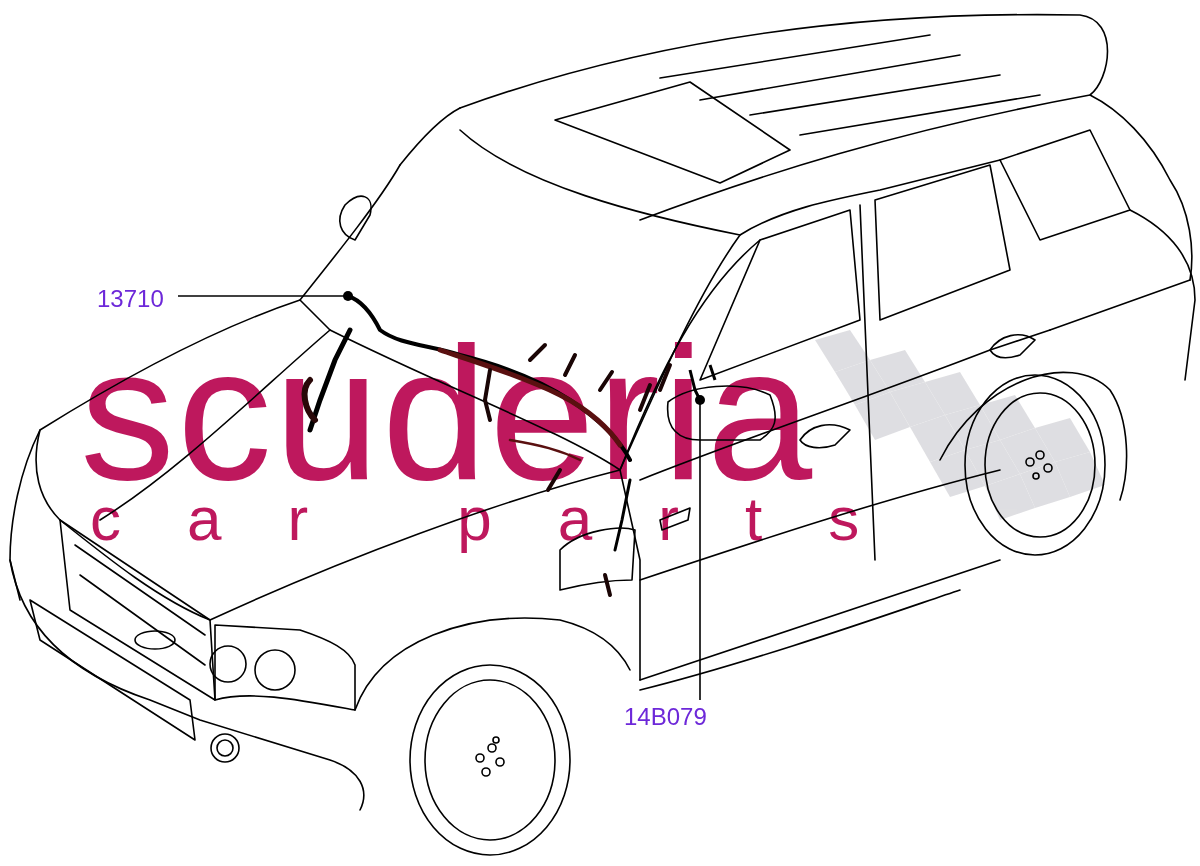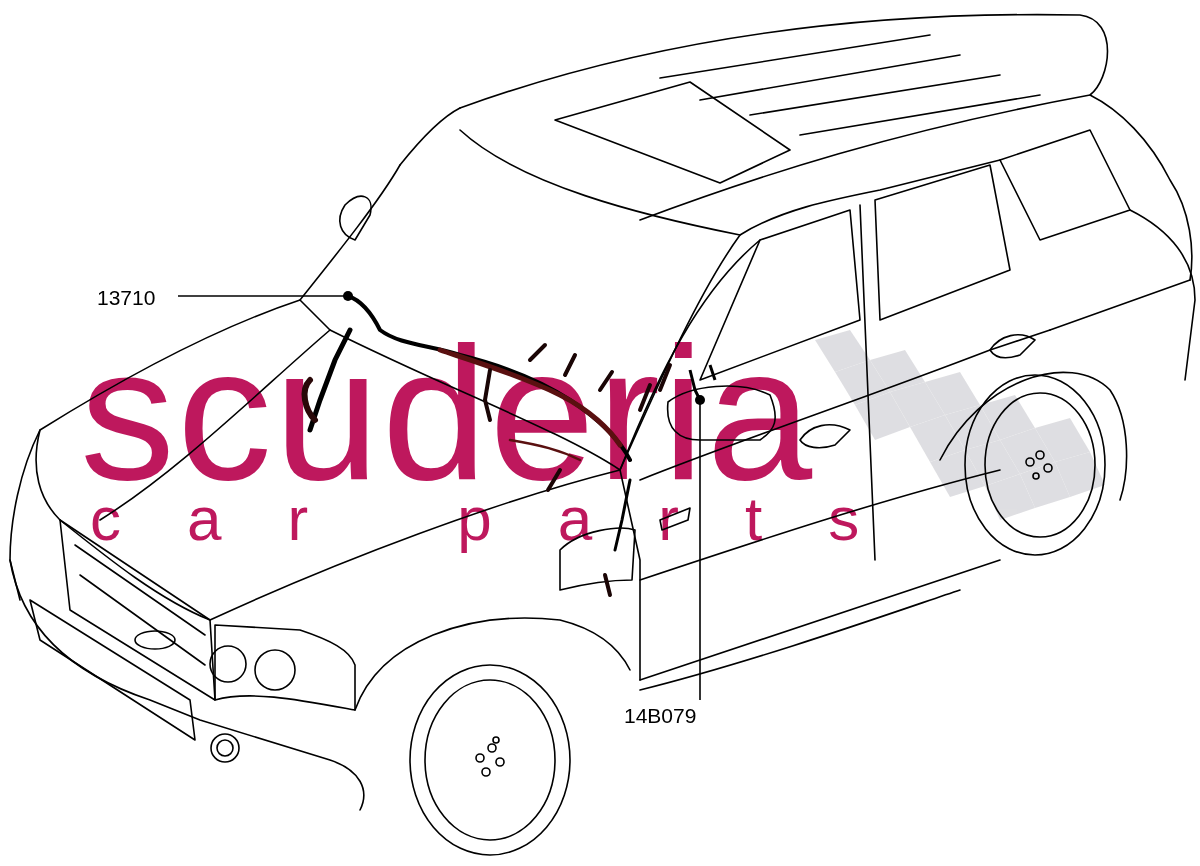--- a/index.html
+++ b/index.html
@@ -1,20 +1,20 @@
 <!DOCTYPE html>
 <html><head>
 <meta charset="utf-8">
 <style>
   html, body { margin: 0; padding: 0; background: #ffffff; }
   body { width: 1200px; height: 866px; position: relative; overflow: hidden; font-family: "Liberation Sans", sans-serif; }
   #stage { position: absolute; left: 0; top: 0; width: 1200px; height: 866px; }
   .wm-main { position: absolute; left: 80px; top: 318px; font-family: Liberation Sans, sans-serif; font-size: 190px; line-height: 1; color: #be185d; letter-spacing: 2px; font-weight: normal; }
   .wm-sub { position: absolute; left: 90px; top: 488px; font-family: "Liberation Sans", sans-serif; font-size: 62px; line-height: 1; color: #be185d; letter-spacing: 66px; }
-  .callout { position: absolute; font-family: "Liberation Sans", sans-serif; font-size: 21px; color: #000000; line-height: 1; }
+  .callout { position: absolute; font-family: "Liberation Sans", sans-serif; font-size: 24px; color: #6d28d9; line-height: 1; }
   #callout-a { left: 97px; top: 287px; }
   #callout-b { left: 624px; top: 705px; }
   svg { position: absolute; left: 0; top: 0; }
 </style>
 </head>
 <body>
 
 <div id="stage">
 
   <div class="wm-main">scuderia</div>

